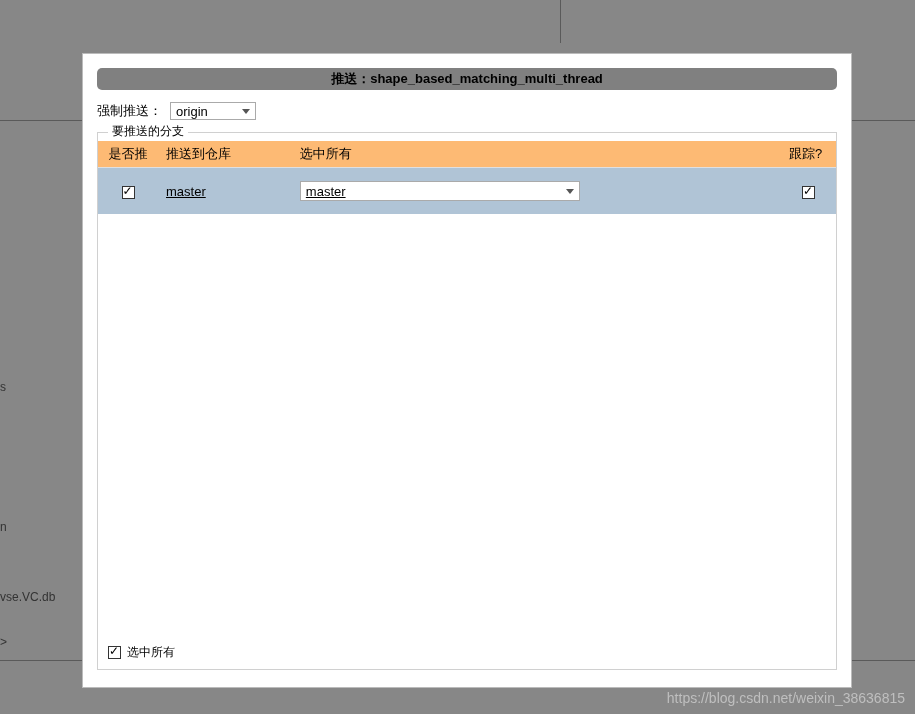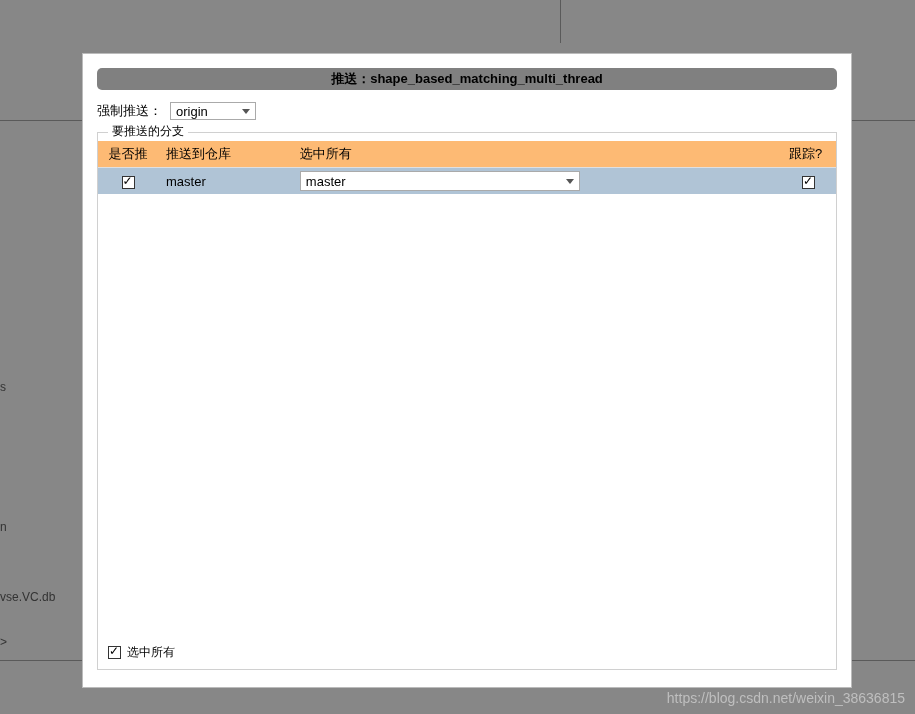--- a/index.html
+++ b/index.html
@@ -89,23 +89,24 @@
       text-align: left;
       font-weight: normal;
       padding: 4px 8px;
       border-bottom: 1px solid #e0e0e0;
       background: #fdba74;
       font-size: 13px;
     }
     .col-push { width: 60px; text-align: center !important; }
     .col-track { width: 55px; text-align: right; }
     .branch-table td {
-      padding: 3px 8px;
+      padding: 13px 8px;
       background: #b0c4d6;
       font-size: 13px;
+      text-decoration: underline;
     }
     .td-center { text-align: center; }
     .checkbox {
       display: inline-block;
       width: 13px; height: 13px;
       border: 1px solid #333;
       background: #fff;
       position: relative;
       vertical-align: middle;
     }

